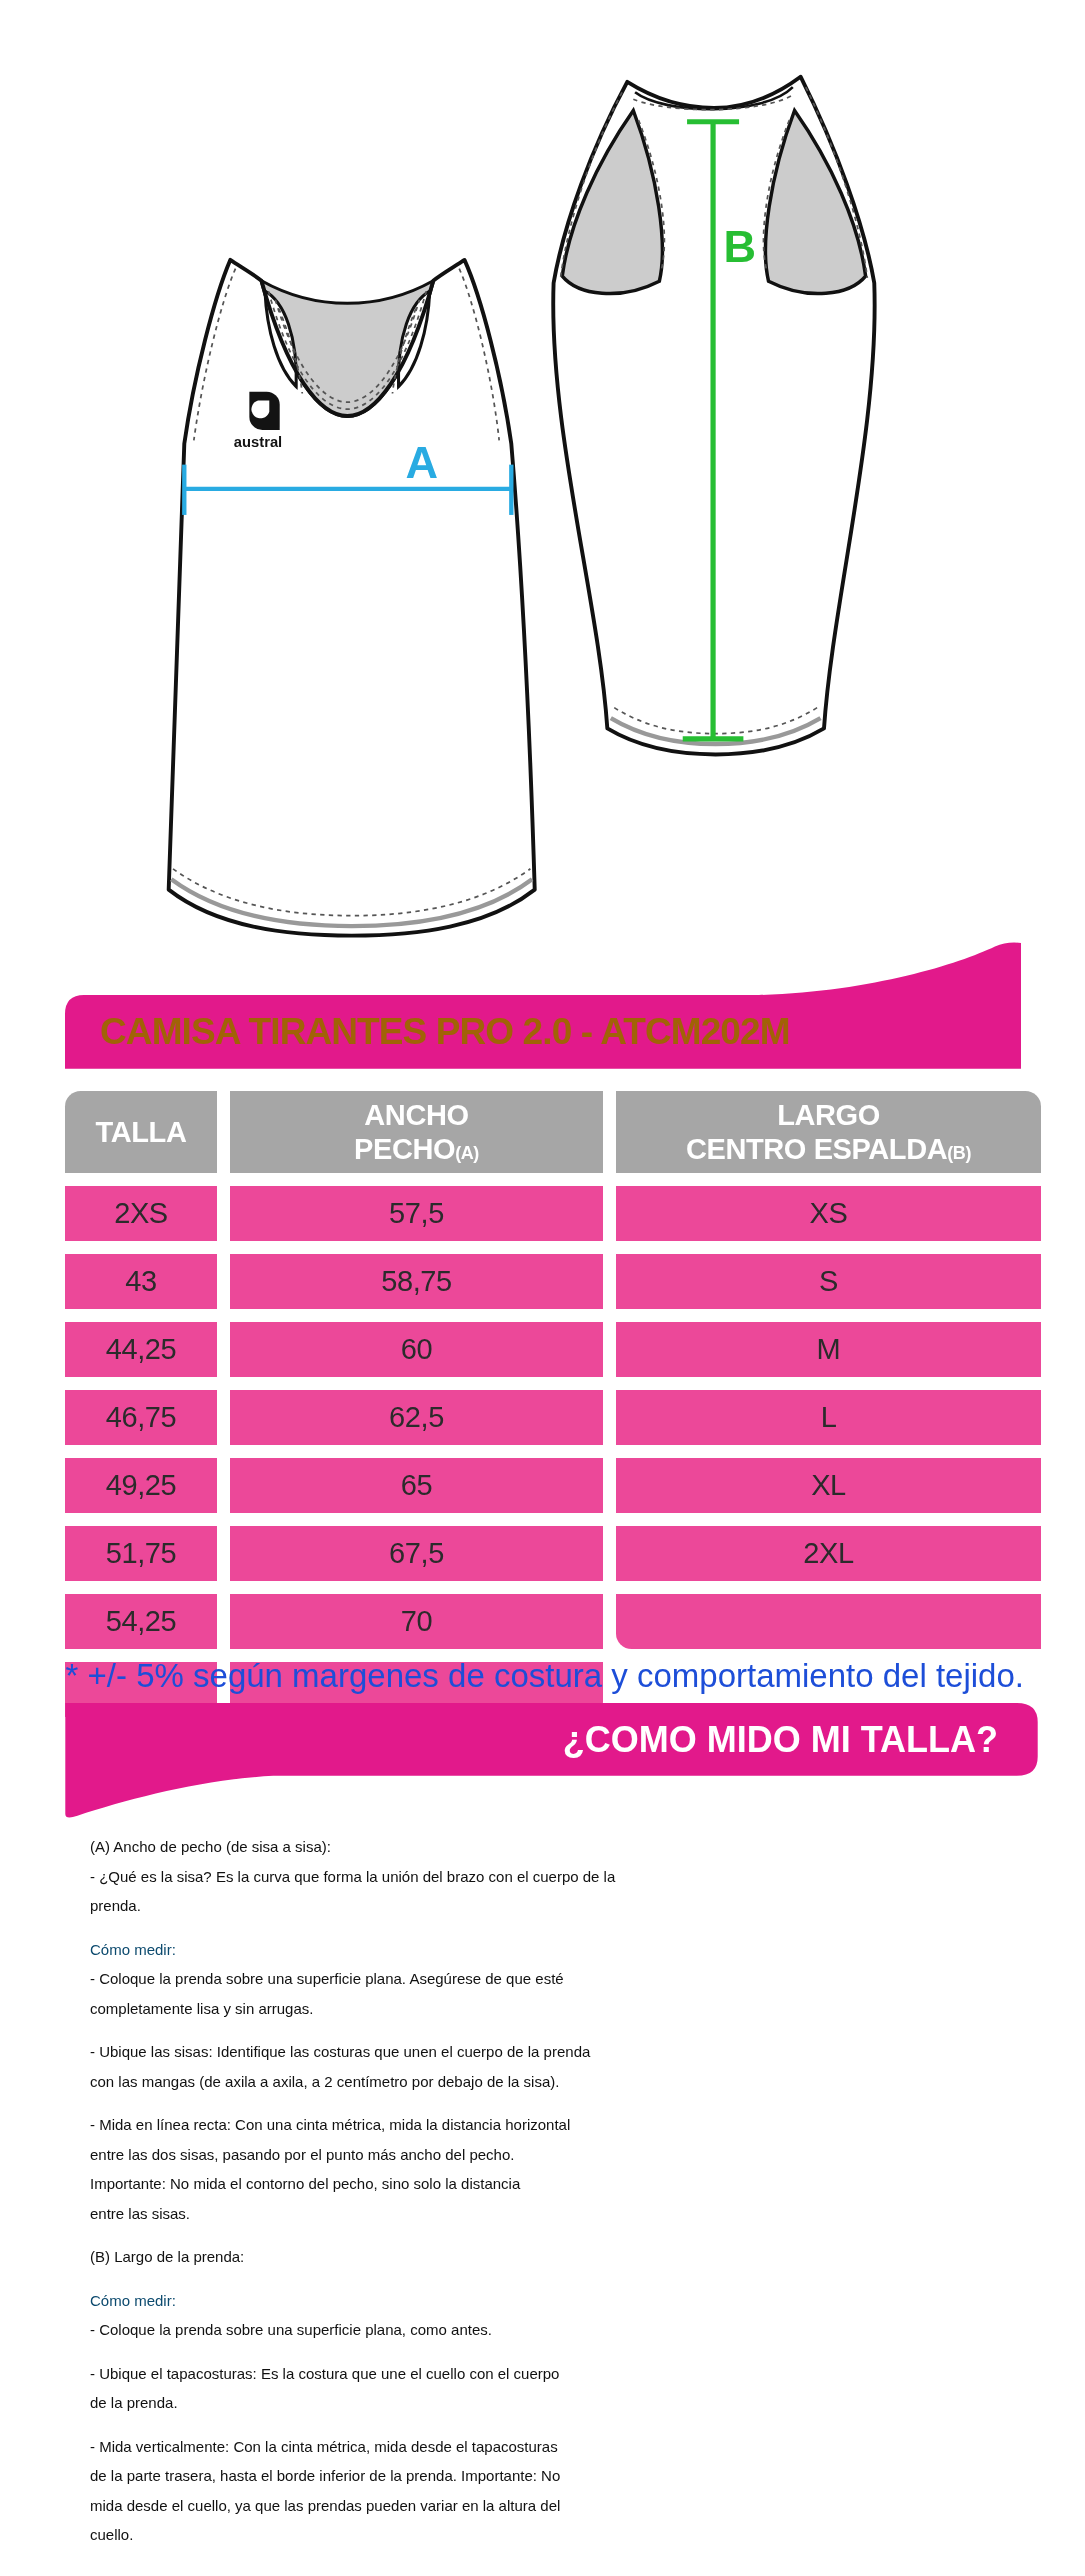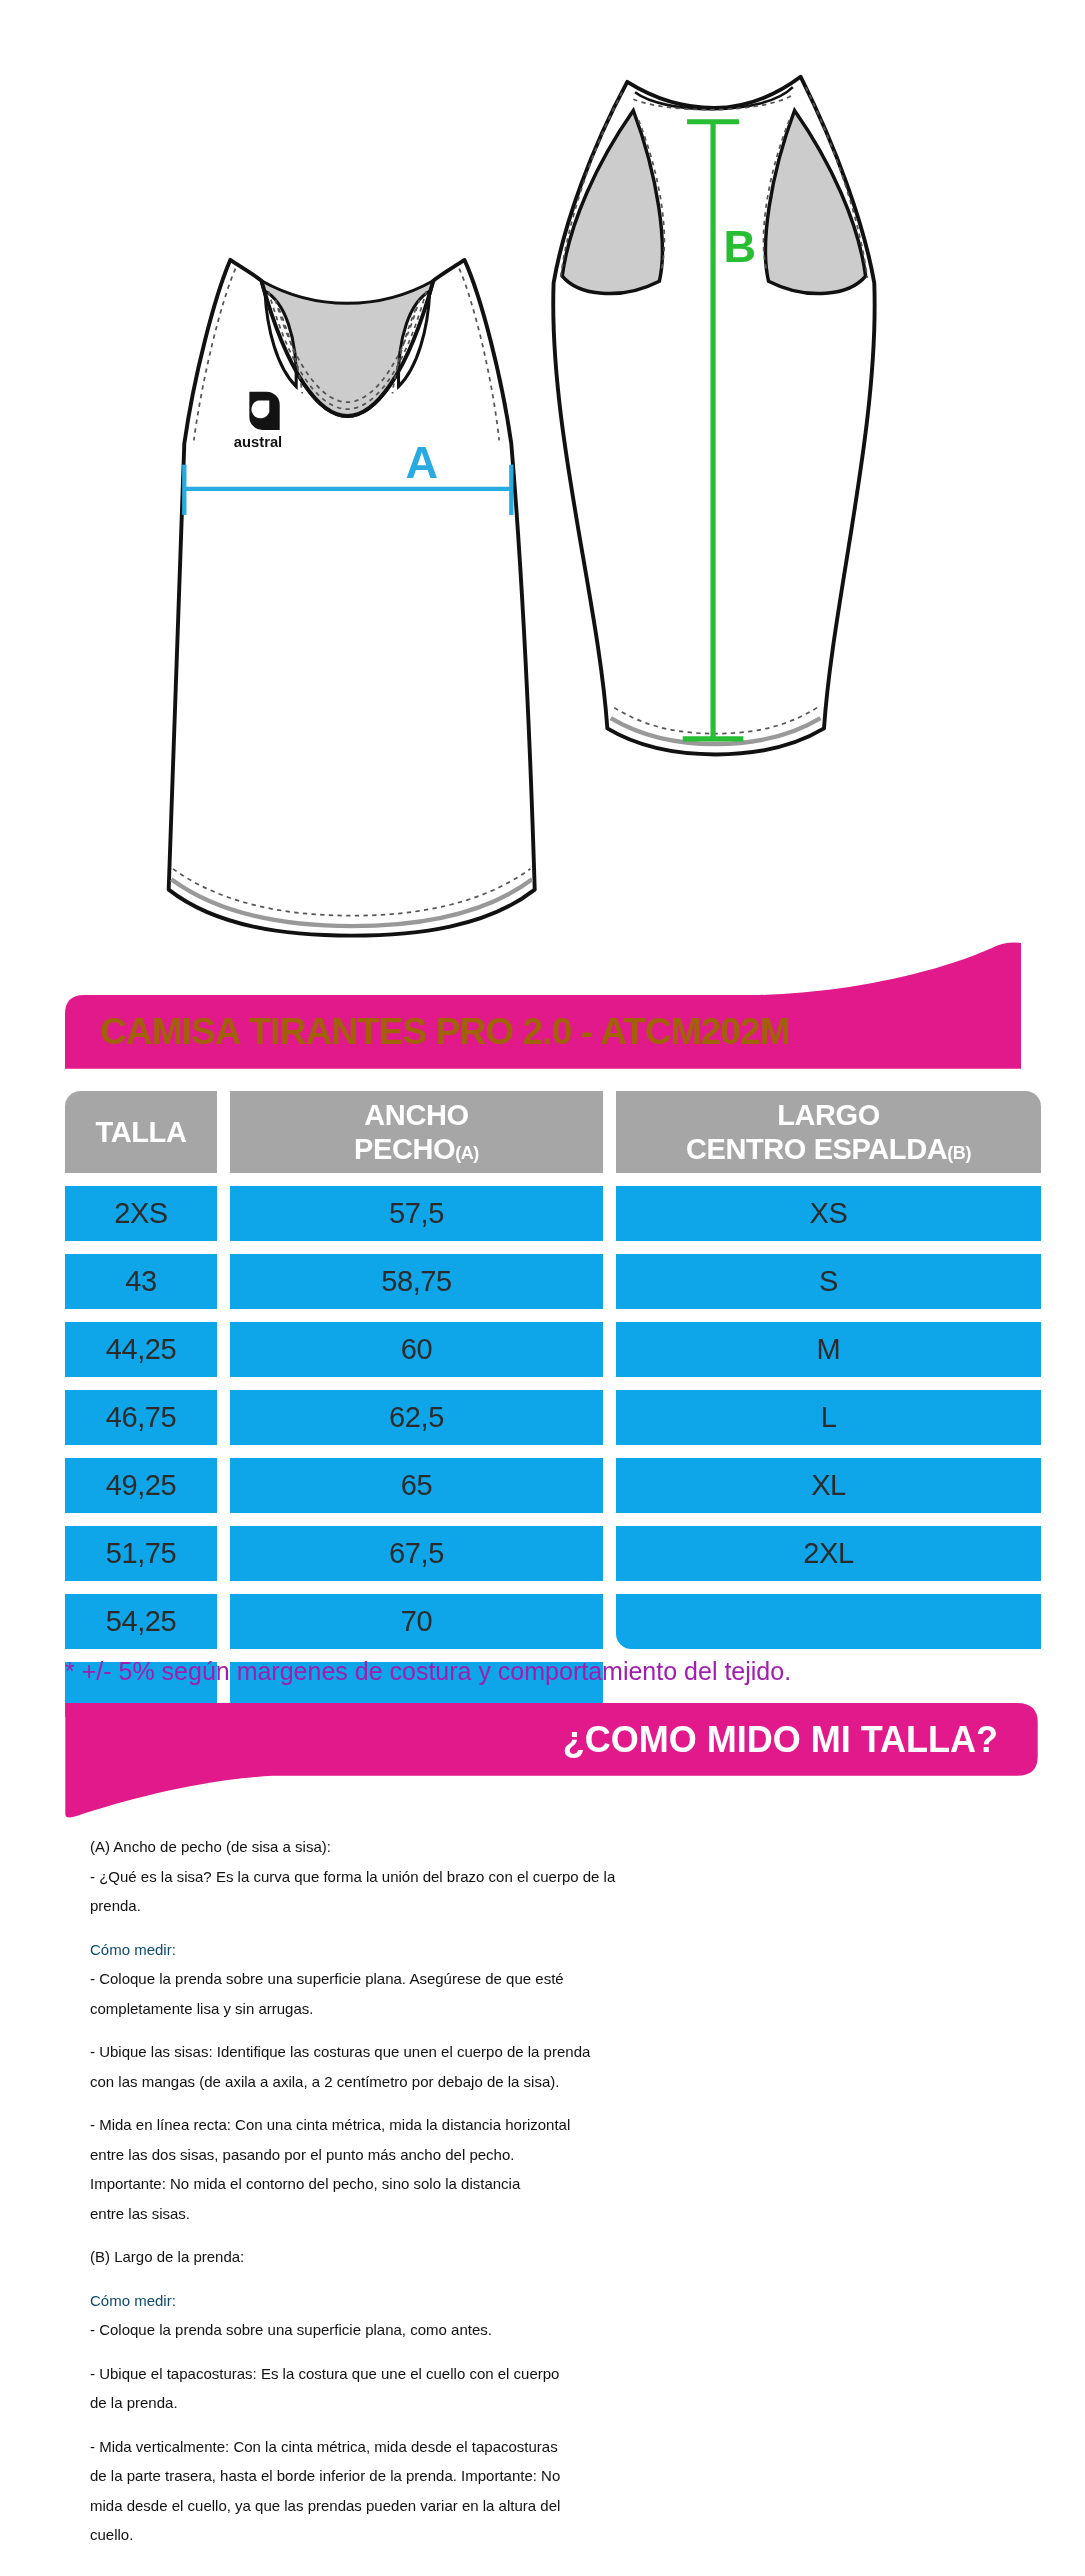--- a/index.html
+++ b/index.html
@@ -10,31 +10,31 @@
   
   .title-bar{left:65px;top:941px;width:956px;height:128px;}
   .title-bar svg{position:absolute;left:0;top:0;}
   .title-text{position:absolute;left:35px;top:54px;height:74px;display:flex;align-items:center;
               color:#a16207;font-size:37px;font-weight:bold;letter-spacing:-0.9px;white-space:nowrap;}
 
   
   .size-table{left:65px;top:1091px;width:959px;display:grid;
               grid-template-columns:152px 373px 425px;grid-template-rows:82px repeat(8,55px);
               gap:13px;}
-  .cell{background:#0ea5e9;display:flex;align-items:center;justify-content:center;
+  .cell{background:#ec4899;display:flex;align-items:center;justify-content:center;
         font-size:29px;color:#2b2b2b;letter-spacing:-0.4px;}
   .cell.th{background:#A6A6A6;color:#fff;font-weight:bold;text-align:center;line-height:1.18;}
   .th-first{border-radius:15.6px 0 0 0;}
   .th-last{border-radius:0 15.6px 0 0;}
   .last-first{border-radius:0 0 0 15.6px;}
   .last-last{border-radius:0 0 15.6px 0;}
   .sub{font-size:18px;font-weight:bold;}
 
   
-  .note{left:65px;top:1657px;width:959px;text-align:left;font-size:25px;color:#a21caf;}
+  .note{left:65px;top:1657px;width:959px;text-align:right;font-size:33px;color:#1d4ed8;}
 
   
   .section-bar{left:65px;top:1703px;width:973px;height:117px;}
   .section-bar svg{position:absolute;left:0;top:0;}
   .section-title{position:absolute;right:40px;top:0;height:73px;display:flex;align-items:center;
                  color:#fff;font-size:36px;font-weight:bold;white-space:nowrap;}
 
   
   .instructions{left:90px;top:1832px;width:876px;font-size:15px;line-height:29.5px;color:#111;}
   .block{white-space:pre-line;margin:0 0 14px 0;}

